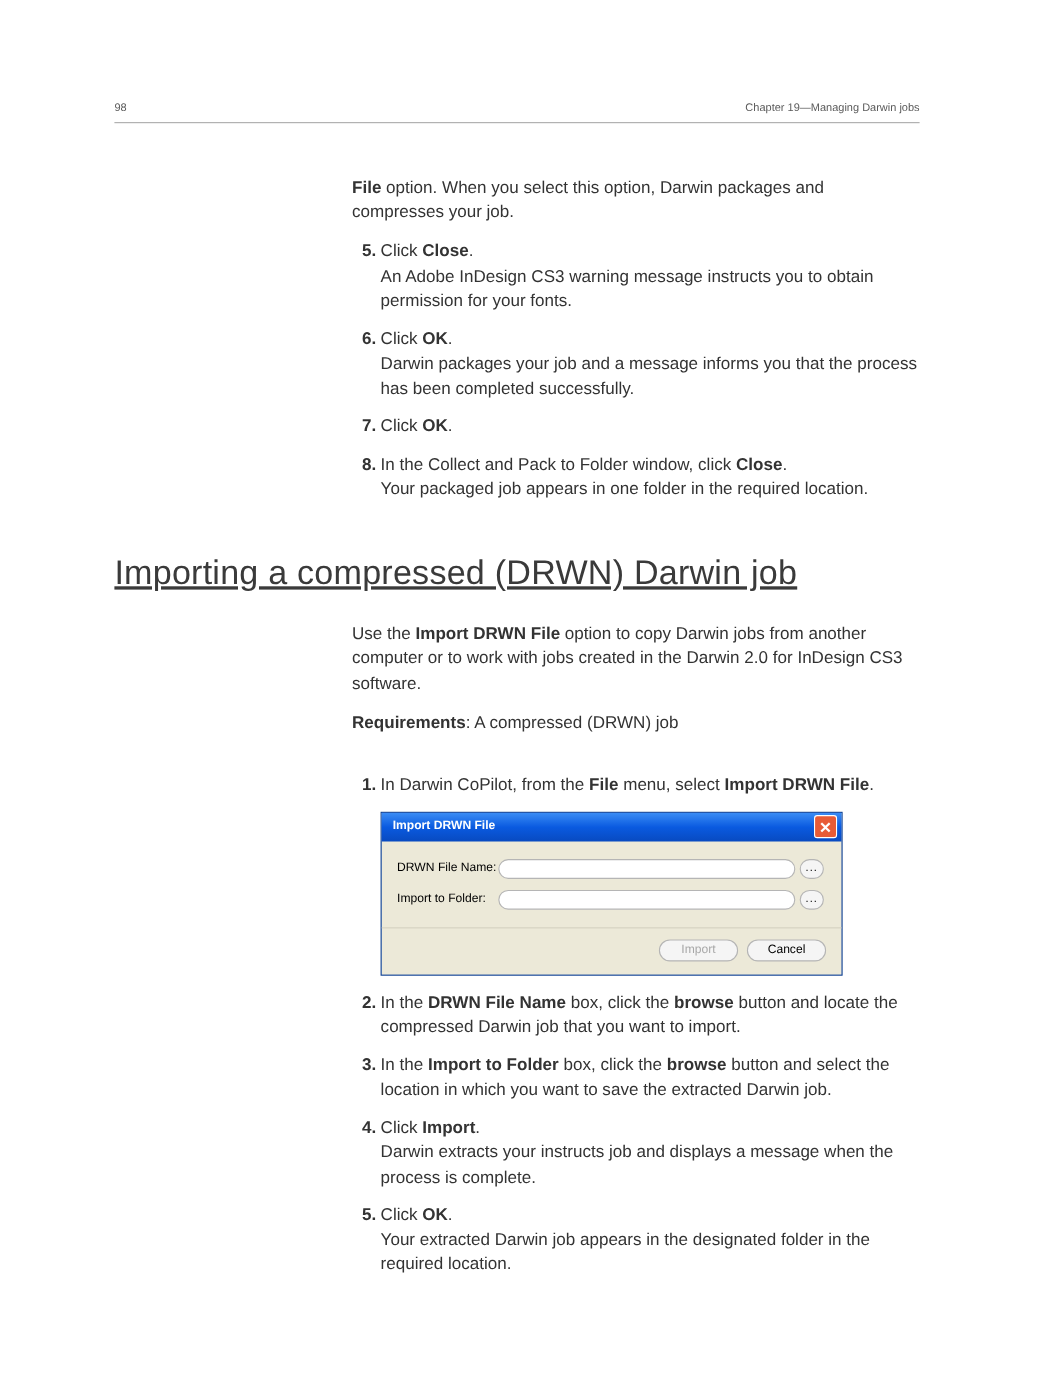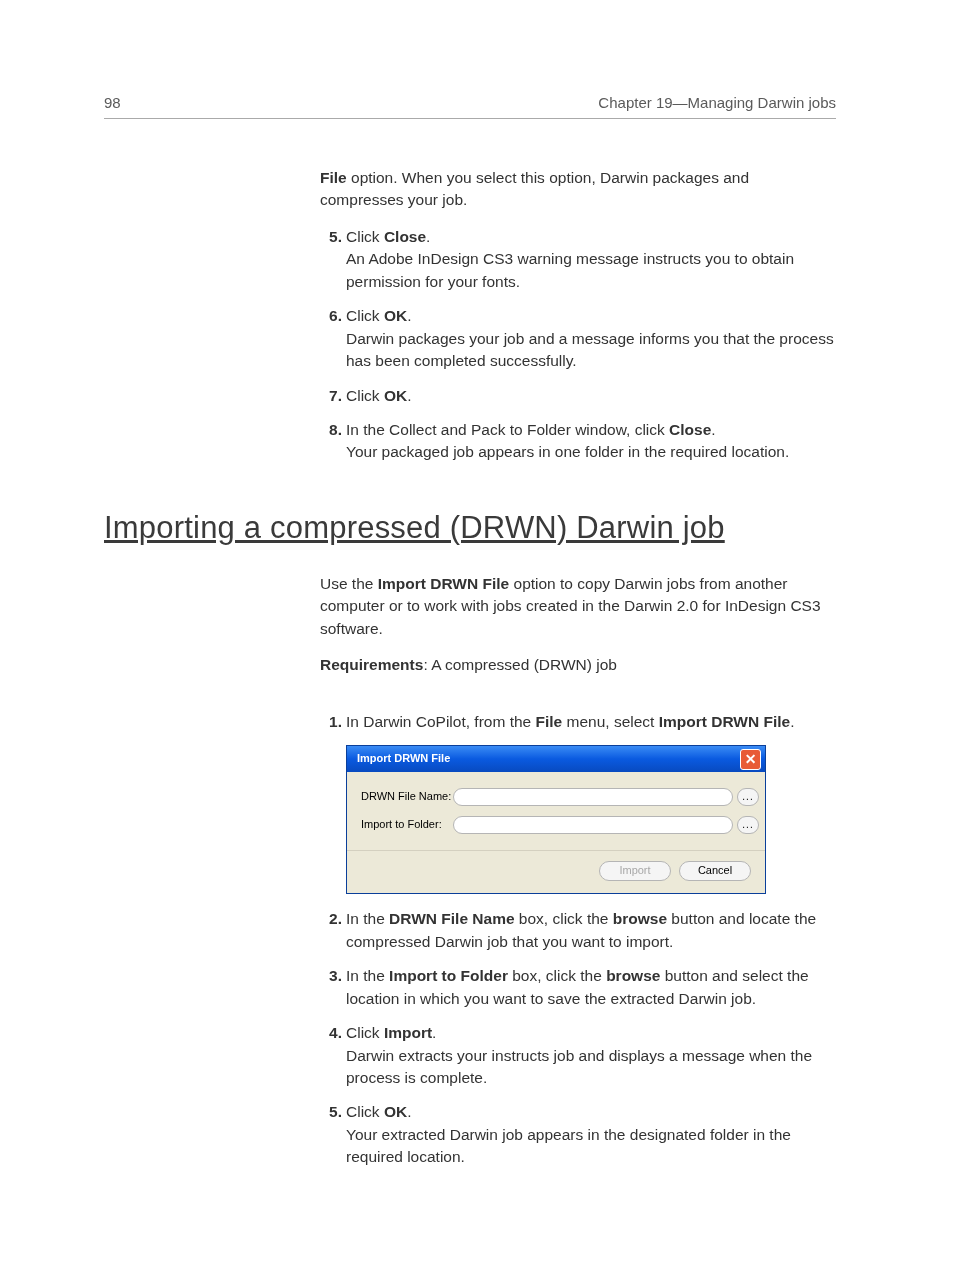--- a/index.html
+++ b/index.html
@@ -12,21 +12,21 @@
     height: 1268px;
     position: relative;
     line-height: 1.45;
   }
   .page {
     padding: 92px 118px 60px 104px;
   }
   .header-row {
     display: flex;
     justify-content: space-between;
-    font-size: 15px;
+    font-size: 10px;
     color: #5a5a5a;
     border-bottom: 1px solid #aaa;
     padding-bottom: 4px;
     margin-bottom: 48px;
   }
   .body-indent { margin-left: 216px; }
   .continuation {
     margin-bottom: 14px;
   }
   .continuation b { font-weight: 700; }
@@ -96,21 +96,21 @@
     display: flex;
     align-items: center;
     justify-content: center;
     color: #fff;
     font-weight: 700;
     font-size: 14px;
     line-height: 1;
     cursor: pointer;
   }
   .dialog-body {
-    padding: 16px 6px 6px 14px;
+    padding: 16px 16px 6px 14px;
   }
   .field-row {
     display: flex;
     align-items: center;
     margin-bottom: 10px;
   }
   .field-row .flabel {
     width: 92px;
     font-size: 11px;
   }

